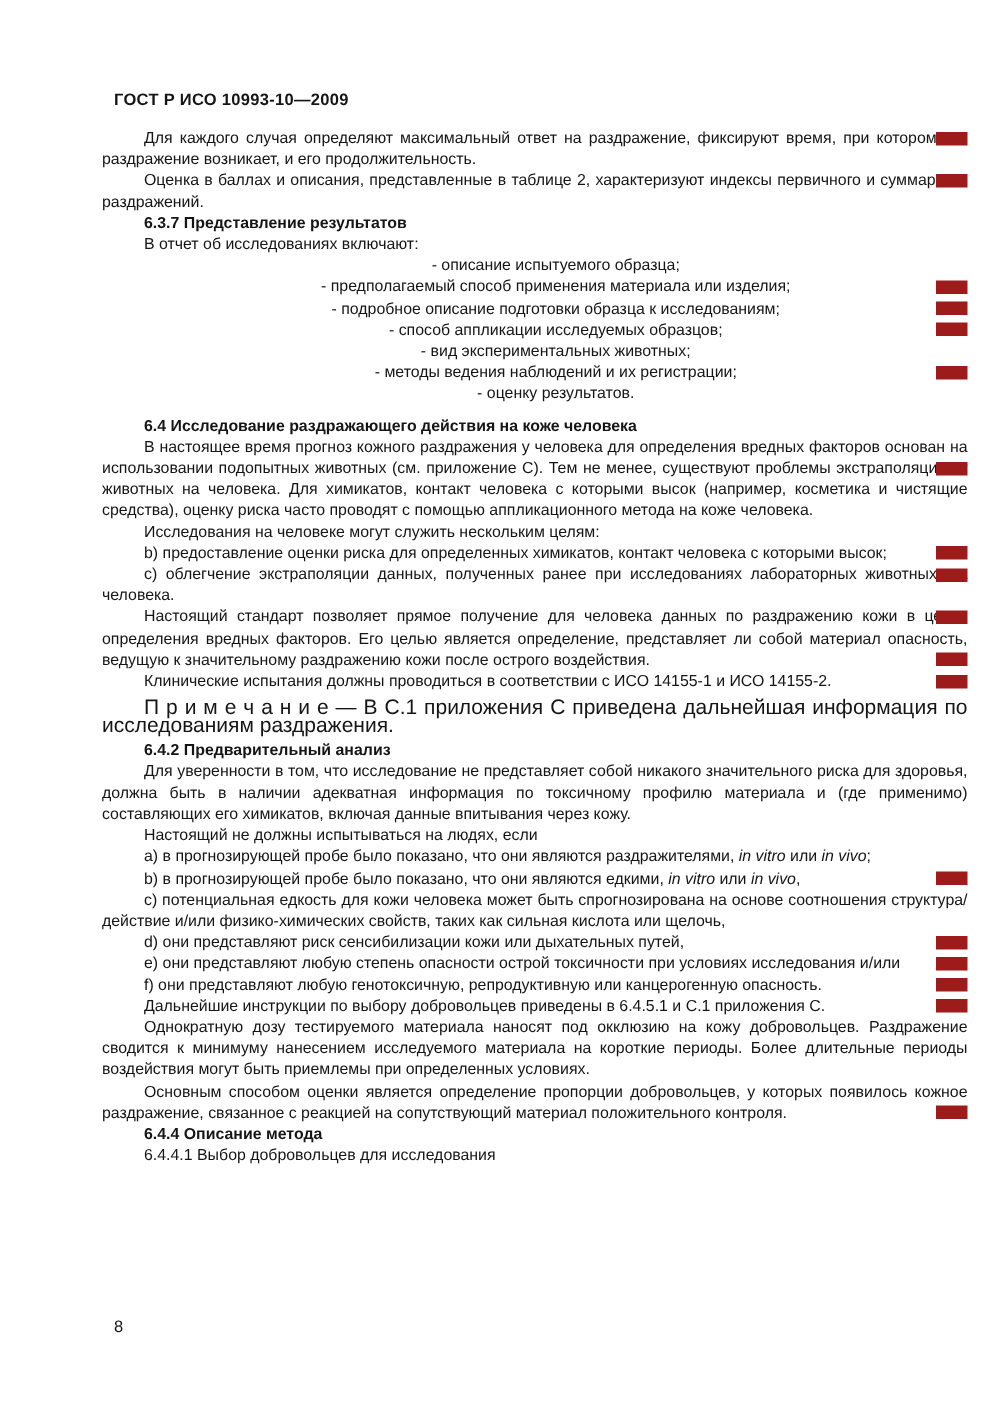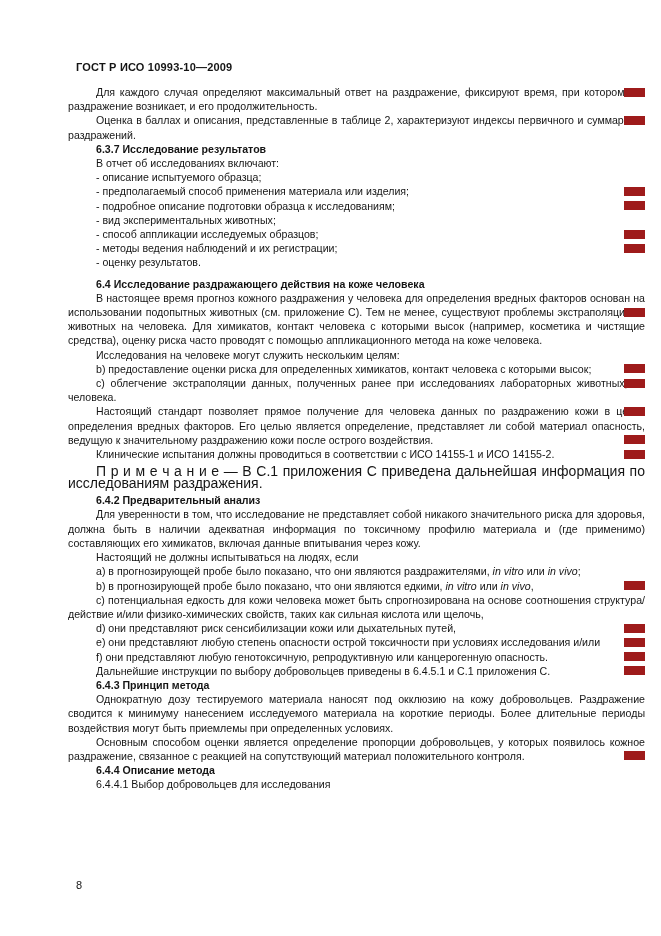--- a/index.html
+++ b/index.html
@@ -26,21 +26,21 @@
     left: 68px;
     top: 85px;
     width: 577px;
     font-size: 10.6px;
     line-height: 14.2px;
     text-align: justify;
   }
   .para { position: relative; margin: 0; text-indent: 28px; }
   .heading { position: relative; margin: 0; text-indent: 28px; font-weight: 700; }
   .space-before { margin-top: 7px; }
-  .list-item { position: relative; margin: 0 0 0 28px; text-align: left; }
+  .list-item { position: relative; margin: 0 0 0 28px; text-align: center; }
   .note {
     position: relative;
     margin: 5px 0 4px 0;
     font-size: 14px;
     line-height: 11.5px;
     text-indent: 28px;
   }
   .page-number {
     position: absolute;
     left: 76px;
@@ -56,48 +56,47 @@
 </style>
 </head>
 <body>
 
 <div class="page">
   <div class="running-header">ГОСТ Р ИСО 10993-10—2009</div>
 
   <div class="doc-body" id="doc-body">
       <p class="para">Для каждого случая определяют максимальный ответ на раздражение, фиксируют время, при котором это раздражение возникает, и его продолжительность.<span class="mark" style="top: 2.5px; background: rgb(158, 27, 27);"></span></p>
       <p class="para">Оценка в баллах и описания, представленные в таблице 2, характеризуют индексы первичного и суммарного раздражений.<span class="mark" style="top: 2.5px; background: rgb(158, 27, 27);"></span></p>
-      <p class="heading">6.3.7 Исследование результатов</p>
+      <p class="heading">6.3.7 Представление результатов</p>
       <p class="para">В отчет об исследованиях включают:</p>
       <p class="list-item">- описание испытуемого образца;</p>
       <p class="list-item">- предполагаемый способ применения материала или изделия;<span class="mark" style="top: 2.5px; background: rgb(158, 27, 27);"></span></p>
       <p class="list-item">- подробное описание подготовки образца к исследованиям;<span class="mark" style="top: 2.5px; background: rgb(158, 27, 27);"></span></p>
+      <p class="list-item">- способ аппликации исследуемых образцов;<span class="mark" style="top: 2.5px; background: rgb(158, 27, 27);"></span></p>
       <p class="list-item">- вид экспериментальных животных;</p>
-      <p class="list-item">- способ аппликации исследуемых образцов;<span class="mark" style="top: 2.5px; background: rgb(158, 27, 27);"></span></p>
       <p class="list-item">- методы ведения наблюдений и их регистрации;<span class="mark" style="top: 2.5px; background: rgb(158, 27, 27);"></span></p>
       <p class="list-item">- оценку результатов.</p>
       <p class="heading space-before">6.4 Исследование раздражающего действия на коже человека</p>
       <p class="para">В настоящее время прогноз кожного раздражения у человека для определения вредных факторов основан на использовании подопытных животных (см. приложение С). Тем не менее, существуют проблемы экстраполяции от животных на человека. Для химикатов, контакт человека с которыми высок (например, косметика и чистящие средства), оценку риска часто проводят с помощью аппликационного метода на коже человека.<span class="mark" style="top: 16.7px; background: rgb(158, 27, 27);"></span></p>
       <p class="para">Исследования на человеке могут служить нескольким целям:</p>
       <p class="para">b) предоставление оценки риска для определенных химикатов, контакт человека с которыми высок;<span class="mark" style="top: 2.5px; background: rgb(158, 27, 27);"></span></p>
       <p class="para">с) облегчение экстраполяции данных, полученных ранее при исследованиях лабораторных животных, на человека.<span class="mark" style="top: 2.5px; background: rgb(158, 27, 27);"></span></p>
       <p class="para">Настоящий стандарт позволяет прямое получение для человека данных по раздражению кожи в целях определения вредных факторов. Его целью является определение, представляет ли собой материал опасность, ведущую к значительному раздражению кожи после острого воздействия.<span class="mark" style="top: 2.5px; background: rgb(158, 27, 27);"></span><span class="mark" style="top: 30.9px; background: rgb(158, 27, 27);"></span></p>
       <p class="para">Клинические испытания должны проводиться в соответствии с ИСО 14155-1 и ИСО 14155-2.<span class="mark" style="top: 2.5px; background: rgb(158, 27, 27);"></span></p>
       <p class="note">П р и м е ч а н и е — В С.1 приложения С приведена дальнейшая информация по исследованиям раздражения.</p>
       <p class="heading">6.4.2 Предварительный анализ</p>
       <p class="para">Для уверенности в том, что исследование не представляет собой никакого значительного риска для здоровья, должна быть в наличии адекватная информация по токсичному профилю материала и (где применимо) составляющих его химикатов, включая данные впитывания через кожу.</p>
       <p class="para">Настоящий не должны испытываться на людях, если</p>
       <p class="para">а) в прогнозирующей пробе было показано, что они являются раздражителями, <i>in vitro</i> или <i>in vivo</i>;</p>
       <p class="para">b) в прогнозирующей пробе было показано, что они являются едкими, <i>in vitro</i> или <i>in vivo</i>,<span class="mark" style="top: 2.5px; background: rgb(158, 27, 27);"></span></p>
       <p class="para">с) потенциальная едкость для кожи человека может быть спрогнозирована на основе соотношения структура/действие и/или физико-химических свойств, таких как сильная кислота или щелочь,</p>
       <p class="para">d) они представляют риск сенсибилизации кожи или дыхательных путей,<span class="mark" style="top: 2.5px; background: rgb(158, 27, 27);"></span></p>
       <p class="para">е) они представляют любую степень опасности острой токсичности при условиях исследования и/или<span class="mark" style="top: 2.5px; background: rgb(158, 27, 27);"></span></p>
       <p class="para">f) они представляют любую генотоксичную, репродуктивную или канцерогенную опасность.<span class="mark" style="top: 2.5px; background: rgb(158, 27, 27);"></span></p>
       <p class="para">Дальнейшие инструкции по выбору добровольцев приведены в 6.4.5.1 и С.1 приложения С.<span class="mark" style="top: 2.5px; background: rgb(158, 27, 27);"></span></p>
-      <p class="heading">6.4.3 Принцип метода</p>
       <p class="para">Однократную дозу тестируемого материала наносят под окклюзию на кожу добровольцев. Раздражение сводится к минимуму нанесением исследуемого материала на короткие периоды. Более длительные периоды воздействия могут быть приемлемы при определенных условиях.</p>
       <p class="para">Основным способом оценки является определение пропорции добровольцев, у которых появилось кожное раздражение, связанное с реакцией на сопутствующий материал положительного контроля.<span class="mark" style="top: 16.7px; background: rgb(158, 27, 27);"></span></p>
       <p class="heading">6.4.4 Описание метода</p>
       <p class="para">6.4.4.1 Выбор добровольцев для исследования</p>
     </div>
 
   <div class="page-number">8</div>
 </div>
 
 </body></html>

